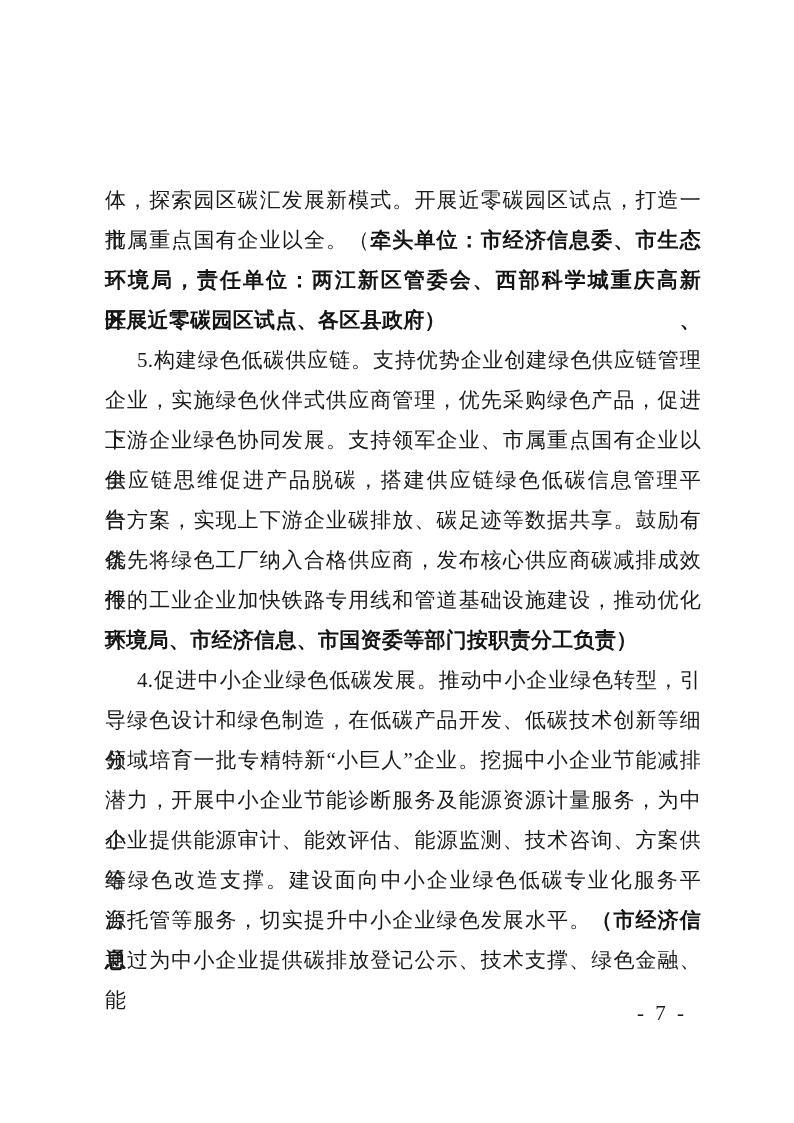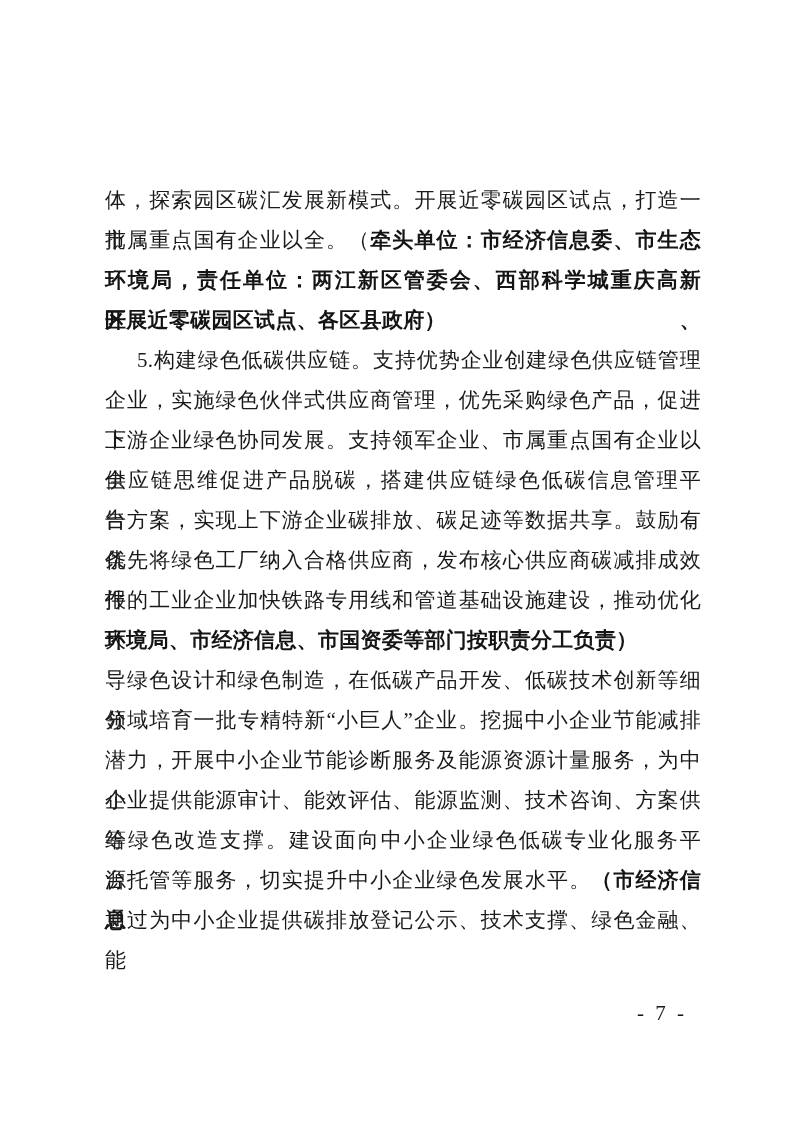--- a/index.html
+++ b/index.html
@@ -76,20 +76,21 @@
       <div class="line"><span class="seg bold">环境局，责任单位：两江新区管委会、西部科学城重庆高新区、</span></div>
       <div class="line para-end"><span class="seg bold">开展近零碳园区试点、各区县政府）</span></div>
       <div class="line indent"><span class="seg">5.构建绿色低碳供应链。支持优势企业创建绿色供应链管理</span></div>
       <div class="line"><span class="seg">企业，实施绿色伙伴式供应商管理，优先采购绿色产品，促进上</span></div>
       <div class="line"><span class="seg">下游企业绿色协同发展。支持领军企业、市属重点国有企业以全</span></div>
       <div class="line"><span class="seg">供应链思维促进产品脱碳，搭建供应链绿色低碳信息管理平台，</span></div>
       <div class="line"><span class="seg">告方案，实现上下游企业碳排放、碳足迹等数据共享。鼓励有条</span></div>
       <div class="line"><span class="seg">优先将绿色工厂纳入合格供应商，发布核心供应商碳减排成效报</span></div>
       <div class="line"><span class="seg">件的工业企业加快铁路专用线和管道基础设施建设，推动优化大</span></div>
       <div class="line para-end"><span class="seg bold">环境局、市经济信息、市国资委等部门按职责分工负责）</span></div>
+      <div class="line indent"><span class="seg">4.促进中小企业绿色低碳发展。推动中小企业绿色转型，引</span></div>
       <div class="line"><span class="seg">导绿色设计和绿色制造，在低碳产品开发、低碳技术创新等细分</span></div>
       <div class="line"><span class="seg">领域培育一批专精特新“小巨人”企业。挖掘中小企业节能减排</span></div>
       <div class="line"><span class="seg">潜力，开展中小企业节能诊断服务及能源资源计量服务，为中小</span></div>
       <div class="line"><span class="seg">企业提供能源审计、能效评估、能源监测、技术咨询、方案供给</span></div>
       <div class="line"><span class="seg">等绿色改造支撑。建设面向中小企业绿色低碳专业化服务平台，</span></div>
       <div class="line"><span class="seg">源托管等服务，切实提升中小企业绿色发展水平。</span><span class="seg bold">（市经济信息</span></div>
       <div class="line"><span class="seg">通过为中小企业提供碳排放登记公示、技术支撑、绿色金融、能</span></div>
     </div>
   <div class="footer-pagenum">- 7 -</div>
 </div>

